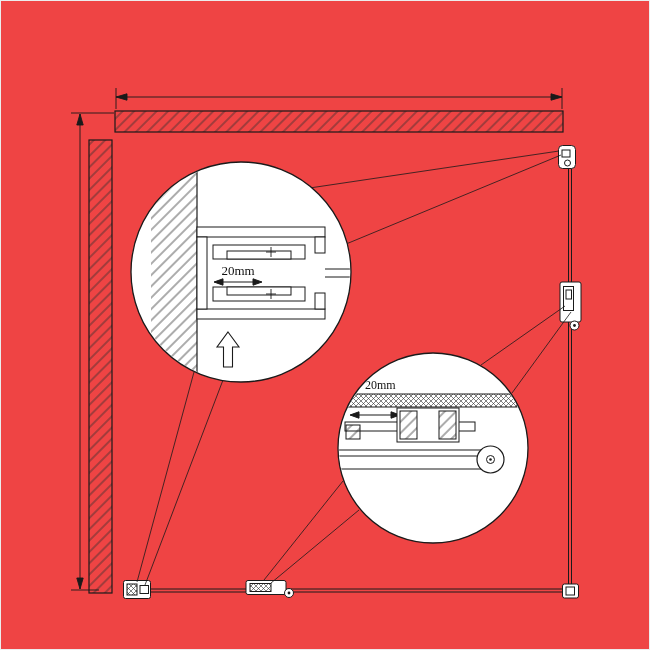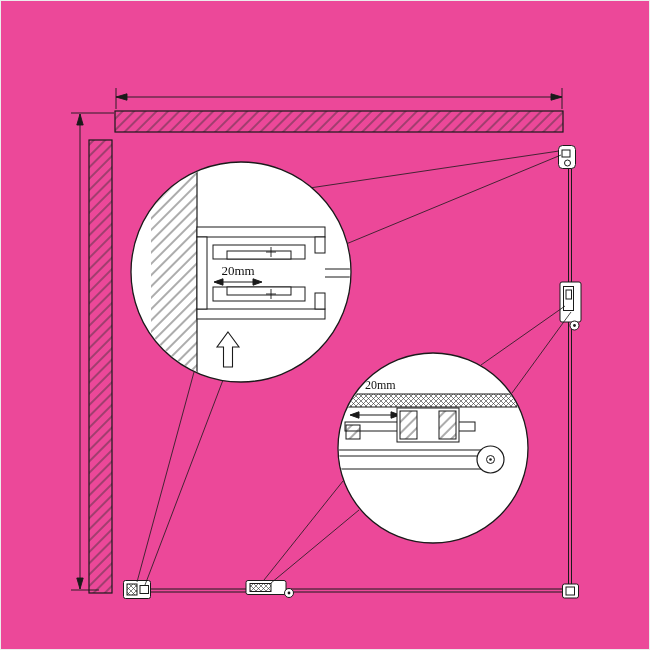--- a/index.html
+++ b/index.html
@@ -4,21 +4,21 @@
 <style>
   html, body {
     margin: 0;
     padding: 0;
     background: #ffffff;
   }
   .canvas {
     position: relative;
     width: 650px;
     height: 650px;
-    background: #ec4899;
+    background: #ef4444;
     border: 1px solid #ececec;
     box-sizing: border-box;
     overflow: hidden;
   }
   svg {
     display: block;
   }
   text.dim-label {
     font-family: "Liberation Serif", serif;
     font-size: 13px;

